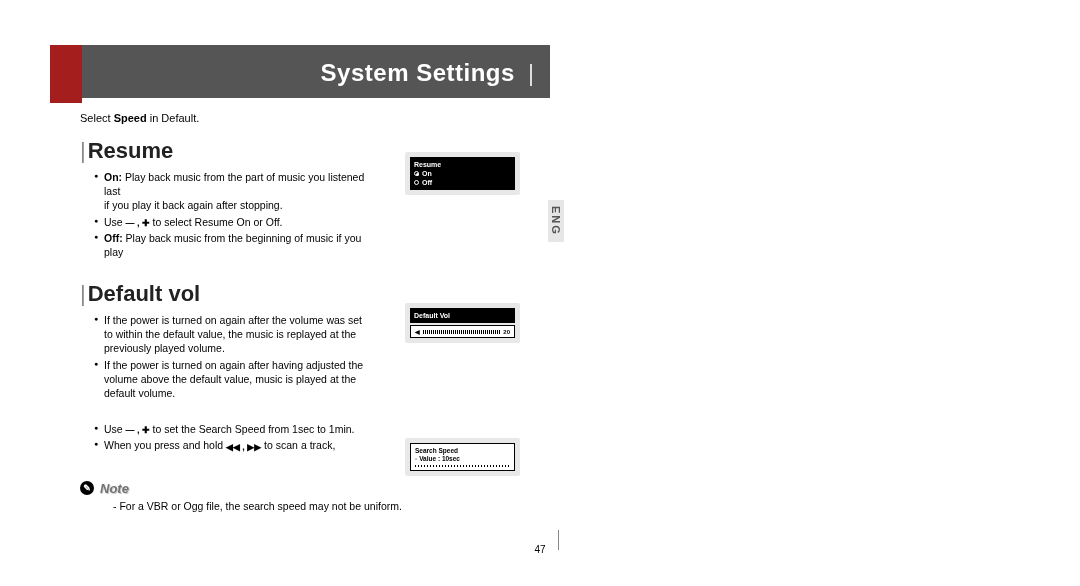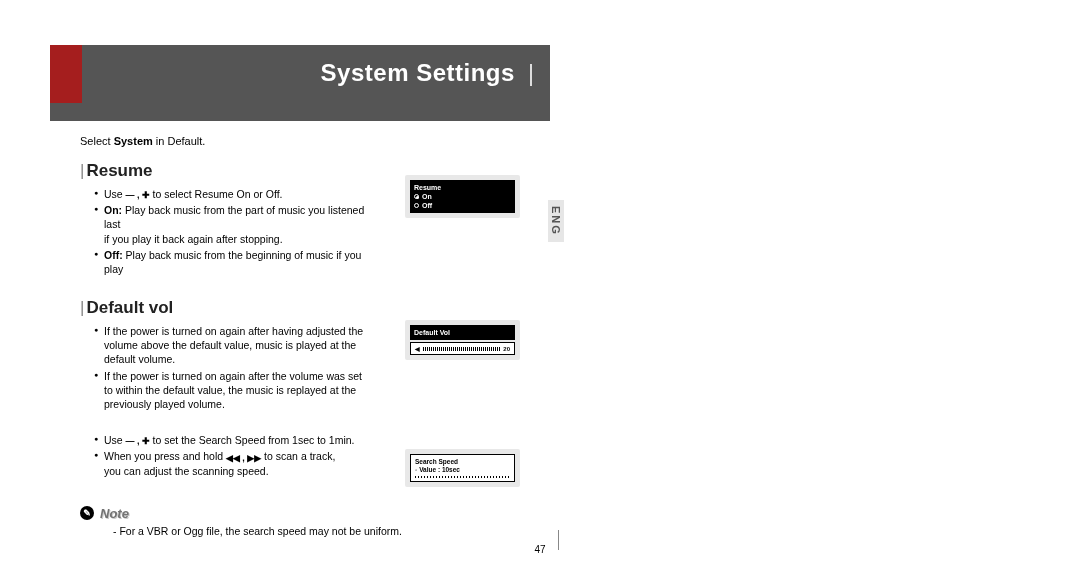--- a/index.html
+++ b/index.html
@@ -12,21 +12,21 @@
     position: relative;
   }
   .page {
     position: absolute;
     left: 50px;
     top: 45px;
     width: 500px;
   }
   .header-band {
     position: relative;
-    height: 76px;
+    height: 53px;
     background: #555;
     margin-bottom: 14px;
   }
   .header-accent {
     position: absolute;
     left: 0; top: 0;
     width: 32px; height: 58px;
     background: #a51e1e;
   }
   .header-title {
@@ -51,21 +51,21 @@
     margin-left: 30px;
     font-size: 11px;
     margin-bottom: 14px;
   }
   .section {
     margin-left: 30px;
     margin-bottom: 22px;
     position: relative;
   }
   .section-title {
-    font-size: 17px;
+    font-size: 22px;
     font-weight: bold;
     color: #222;
     margin-bottom: 6px;
   }
   .section-title .bar {
     color: #888;
     font-weight: normal;
     margin-right: 2px;
   }
   ul.bullets {
@@ -230,21 +230,21 @@
     <div class="header-accent"></div>
     <div class="header-title">
       <span>System Settings</span>
       <span class="header-title-bar"></span>
     </div>
   </div>
 
   <div class="lang-tab">ENG</div>
 
   <div class="intro">
-    <span>Select </span><b>System</b><span> in Default.</span>
+    <span>Select </span><b>Speed</b><span> in Default.</span>
   </div>
 
   <div class="section">
     <div class="section-title">
       <span class="bar">|</span><span>Resume</span>
     </div>
 
     <div class="device-panel" style="top:14px;">
       <div class="device-screen">
         <div>Resume</div>
@@ -254,25 +254,25 @@
           </div>
         <div class="row">
             <span class="radio"></span>
             <span>Off</span>
           </div>
       </div>
     </div>
 
     <ul class="bullets">
       <li>
-        <span>Use </span><span class="inline-icon">— , ✚</span><span> to select Resume On or Off.</span>
-      </li>
-      <li>
         <b>On:</b><span> Play back music from the part of music you listened last</span>
         <span class="sub">if you play it back again after stopping.</span>
+      </li>
+      <li>
+        <span>Use </span><span class="inline-icon">— , ✚</span><span> to select Resume On or Off.</span>
       </li>
       <li>
         <b>Off:</b><span> Play back music from the beginning of music if you play</span>
       </li>
     </ul>
   </div>
 
   <div class="section">
     <div class="section-title">
       <span class="bar">|</span><span>Default vol</span>
@@ -283,22 +283,22 @@
         <div>Default Vol</div>
       </div>
       <div class="vol-screen">
         <span>◀</span>
         <div class="vol-bar"></div>
         <span>20</span>
       </div>
     </div>
 
     <ul class="bullets">
+      <li>If the power is turned on again after the volume was set to within the default value, the music is replayed at the previously played volume.</li>
       <li>If the power is turned on again after having adjusted the volume above the default value, music is played at the default volume.</li>
-      <li>If the power is turned on again after the volume was set to within the default value, the music is replayed at the previously played volume.</li>
     </ul>
   </div>
 
   <div class="section">
 
     <div class="device-panel" style="top:16px;">
       <div class="ss-screen">
         <div class="ss-inner">
           <div>Search Speed</div>
           <div><span>◦ </span><span>Value : 10sec</span></div>
@@ -306,21 +306,20 @@
         <div class="ss-scale"></div>
       </div>
     </div>
 
     <ul class="bullets">
       <li>
         <span>Use </span><span class="inline-icon">— , ✚</span><span> to set the Search Speed from 1sec to 1min.</span>
       </li>
       <li>
         <span>When you press and hold </span><span class="inline-icon">◀◀ , ▶▶</span><span>  to scan a track,</span>
-        <span class="sub">you can  adjust the scanning speed.</span>
       </li>
     </ul>
   </div>
 
   <div class="note-block">
     <div class="note-head">
       <div class="note-icon">✎</div>
       <div class="note-label">Note</div>
     </div>
     <div class="note-text">- For a VBR or Ogg file, the search speed may not be uniform.</div>

